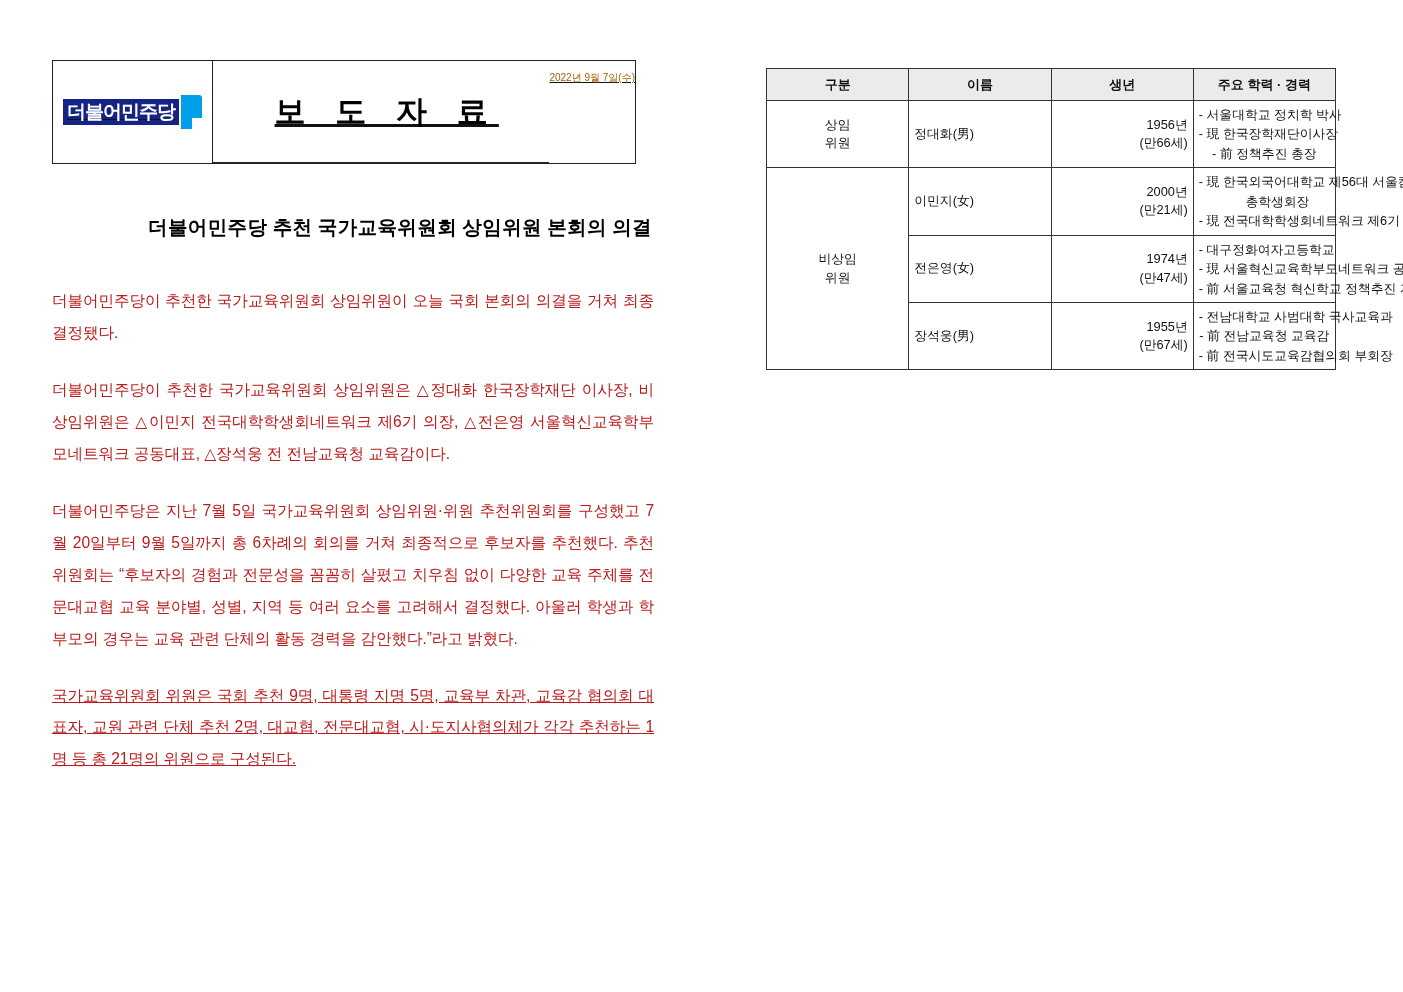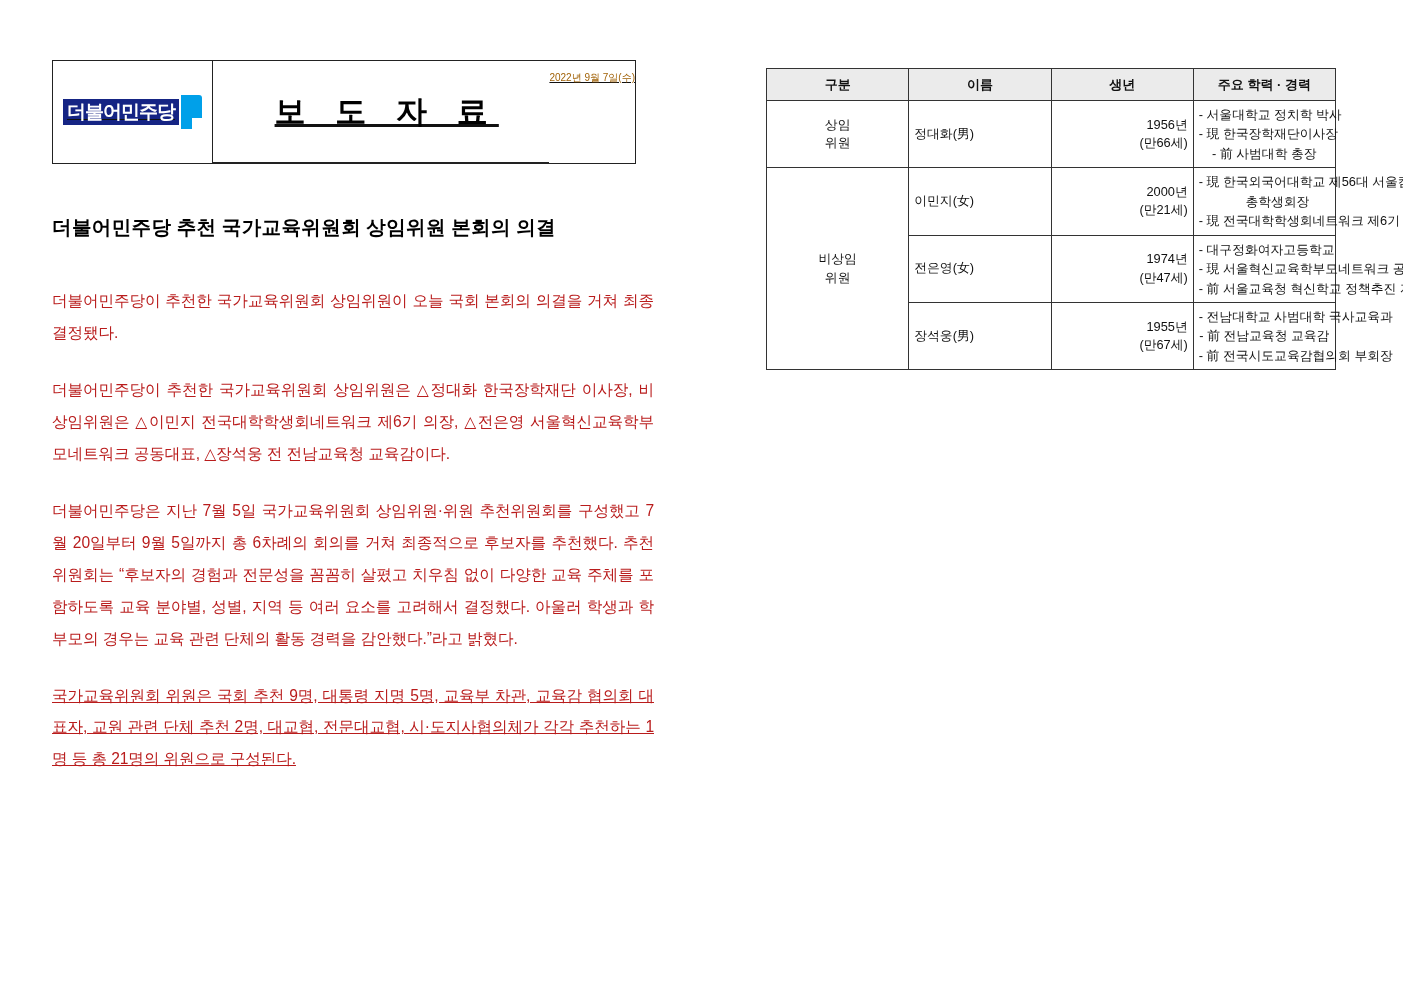--- a/index.html
+++ b/index.html
@@ -95,21 +95,21 @@
     display: flex;
     align-items: center;
     justify-content: center;
     font-size: 10px;
     color: #a16207;
   }
 
   
   .doc-headline {
     margin-top: 50px;
-    text-align: left;
+    text-align: right;
     font-size: 19.5px;
     font-weight: bold;
     letter-spacing: 0.4px;
     font-family: "Liberation Serif", "DejaVu Serif", serif;
     color: #000;
     width: 600px;
   }
 
   
   .body-text {
@@ -196,21 +196,21 @@
       <div class="title-main">보 도 자 료</div>
       <div class="title-date">2022년 9월 7일(수)</div>
     </div>
   </div>
 
   <div class="doc-headline">더불어민주당 추천 국가교육위원회 상임위원 본회의 의결</div>
 
   <div class="body-text">
     <p class="para">더불어민주당이 추천한 국가교육위원회 상임위원이 오늘 국회 본회의 의결을 거쳐 최종 결정됐다.</p>
     <p class="para">더불어민주당이 추천한 국가교육위원회 상임위원은 △정대화 한국장학재단 이사장, 비상임위원은 △이민지 전국대학학생회네트워크 제6기 의장, △전은영 서울혁신교육학부모네트워크 공동대표, △장석웅 전 전남교육청 교육감이다.</p>
-    <p class="para">더불어민주당은 지난 7월 5일 국가교육위원회 상임위원·위원 추천위원회를 구성했고 7월 20일부터 9월 5일까지 총 6차례의 회의를 거쳐 최종적으로 후보자를 추천했다. 추천위원회는 “후보자의 경험과 전문성을 꼼꼼히 살폈고 치우침 없이 다양한 교육 주체를 포함하도록 교육 분야별, 성별, 지역 등 여러 요소를 고려해서 결정했다. 아울러 학생과 학부모의 경우는 교육 관련 단체의 활동 경력을 감안했다.”라고 밝혔다.</p>
+    <p class="para">더불어민주당은 지난 7월 5일 국가교육위원회 상임위원·위원 추천위원회를 구성했고 7월 20일부터 9월 5일까지 총 6차례의 회의를 거쳐 최종적으로 후보자를 추천했다. 추천위원회는 “후보자의 경험과 전문성을 꼼꼼히 살폈고 치우침 없이 다양한 교육 주체를 전문대교협 교육 분야별, 성별, 지역 등 여러 요소를 고려해서 결정했다. 아울러 학생과 학부모의 경우는 교육 관련 단체의 활동 경력을 감안했다.”라고 밝혔다.</p>
     <p class="para">국가교육위원회 위원은 국회 추천 9명, 대통령 지명 5명, 교육부 차관, 교육감 협의회 대표자, 교원 관련 단체 추천 2명, 대교협, 전문대교협, 시·도지사협의체가 각각 추천하는 1명 등 총 21명의 위원으로 구성된다.</p>
   </div>
 
 </div>
 
 <div id="right-col">
   <table class="member-table">
     <thead>
       <tr>
         <th>구분</th>
@@ -227,21 +227,21 @@
           <div>위원</div>
         </td>
         <td class="name-cell">정대화(男)</td>
         <td class="year-cell">
           <div>1956년</div>
           <div>(만66세)</div>
         </td>
         <td class="career-cell">
           <div class="career-line">- 서울대학교 정치학 박사</div>
           <div class="career-line">- 現 한국장학재단이사장</div>
-          <div class="career-line">- 前 사범대학 총장</div>
+          <div class="career-line">- 前 정책추진 총장</div>
         </td>
       </tr>
 
       <tr>
         <td class="group-cell" rowspan="3">
           <div>비상임</div>
           <div>위원</div>
         </td>
         <td class="name-cell">이민지(女)</td>
         <td class="year-cell">

